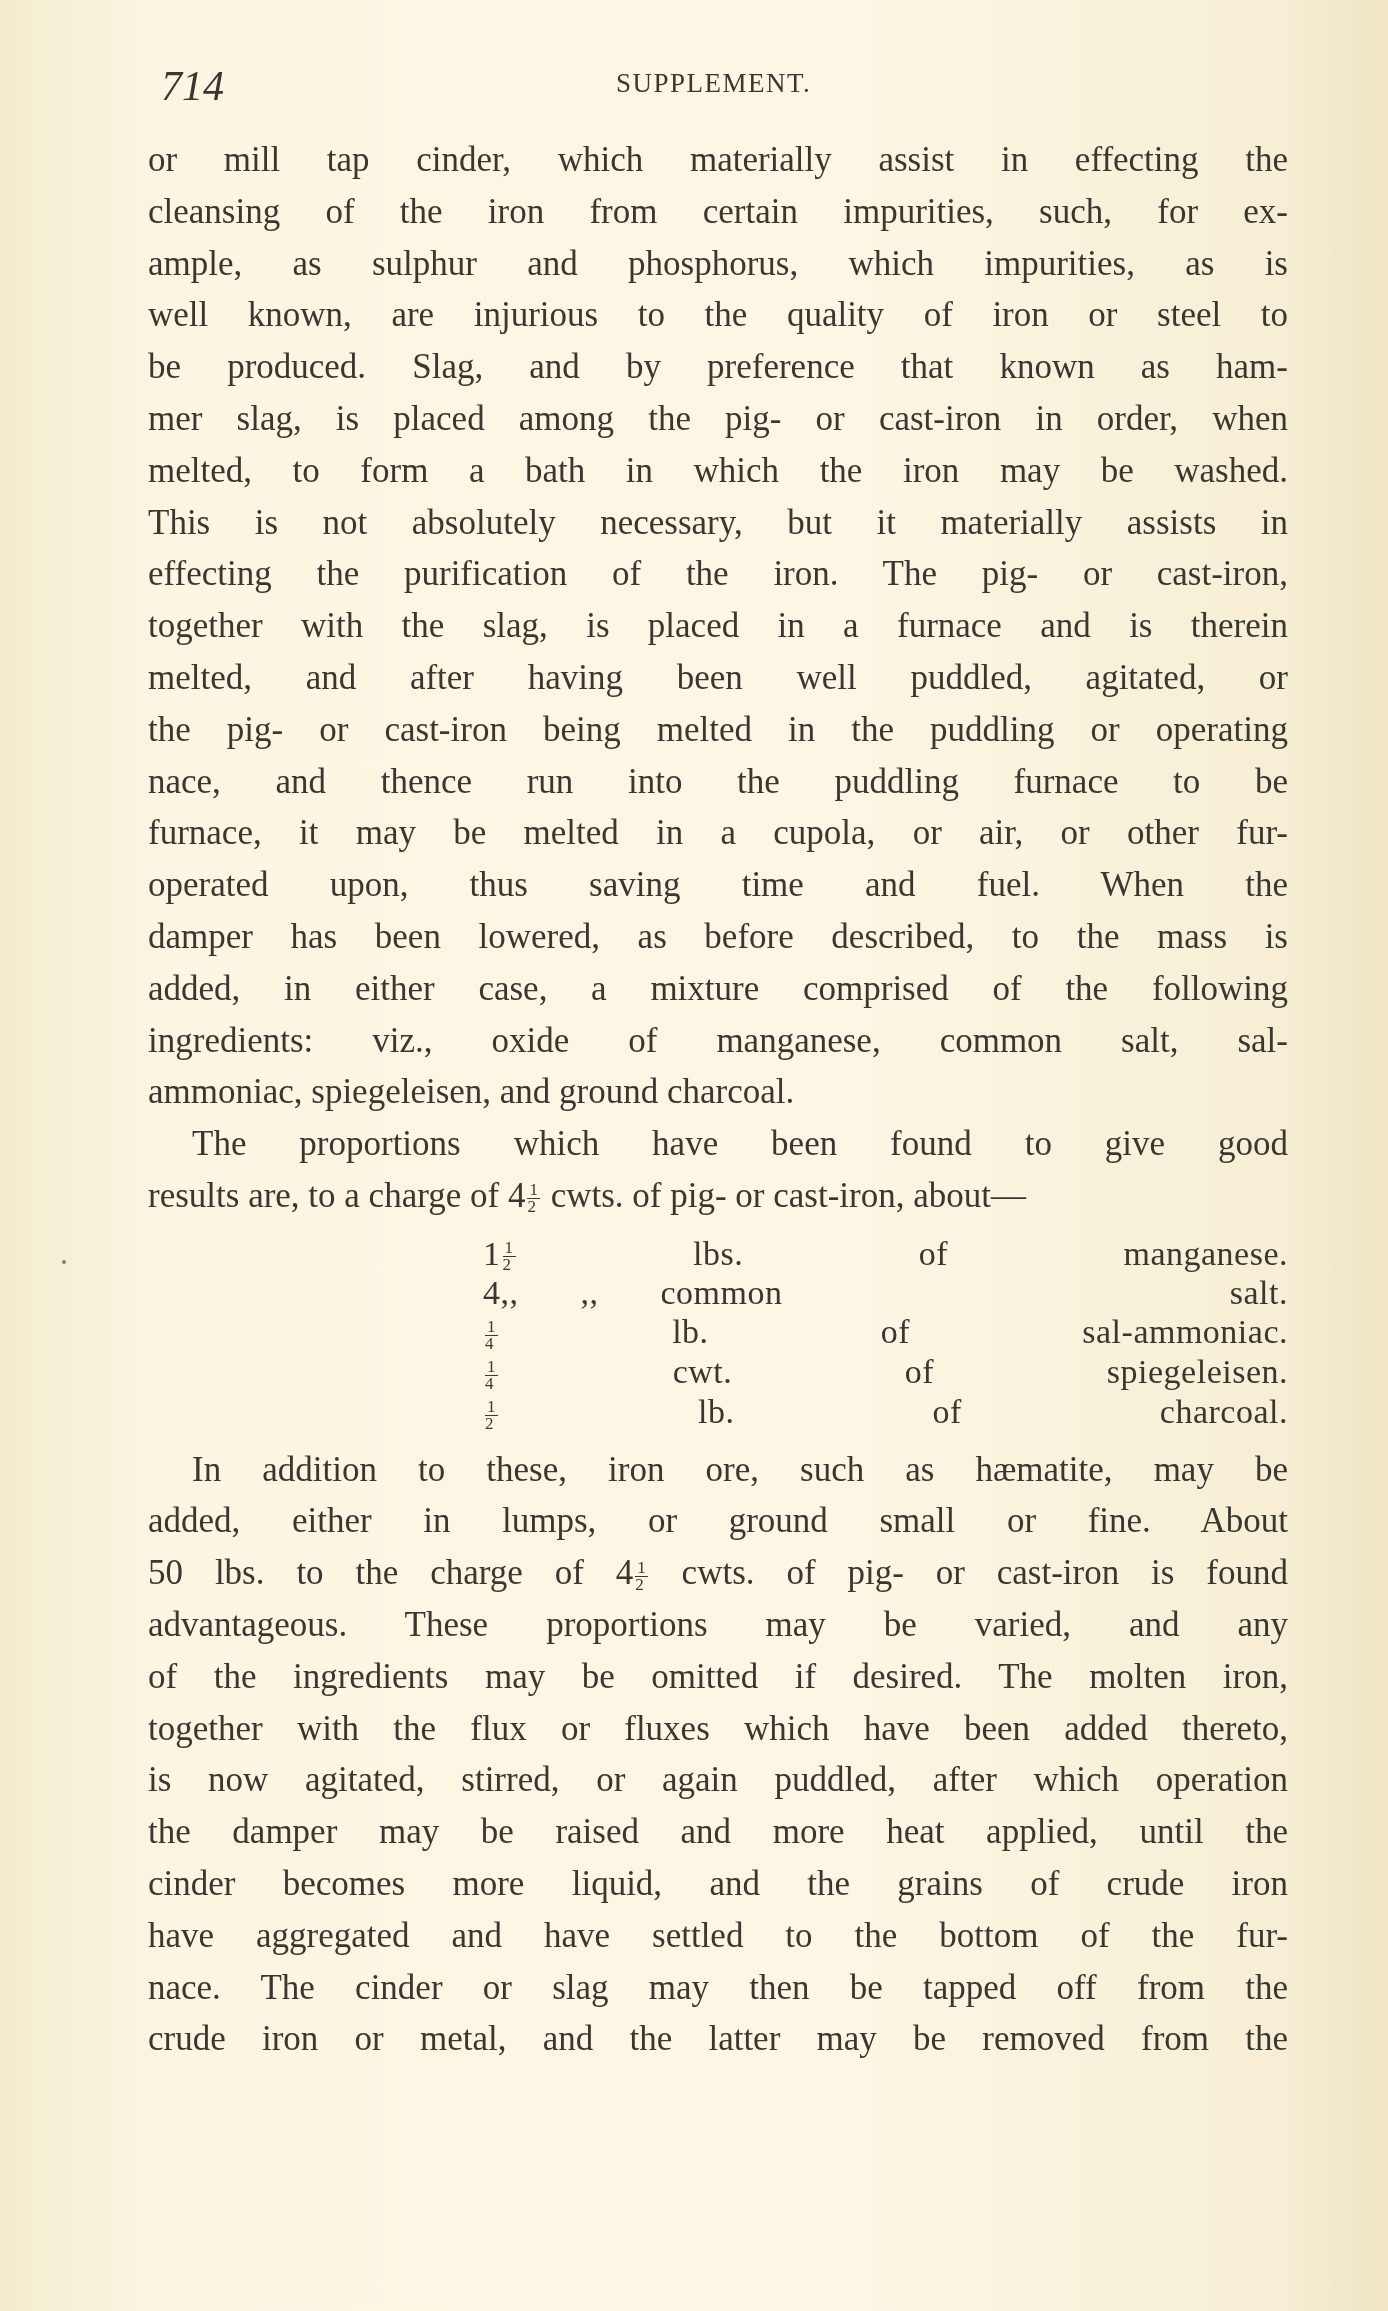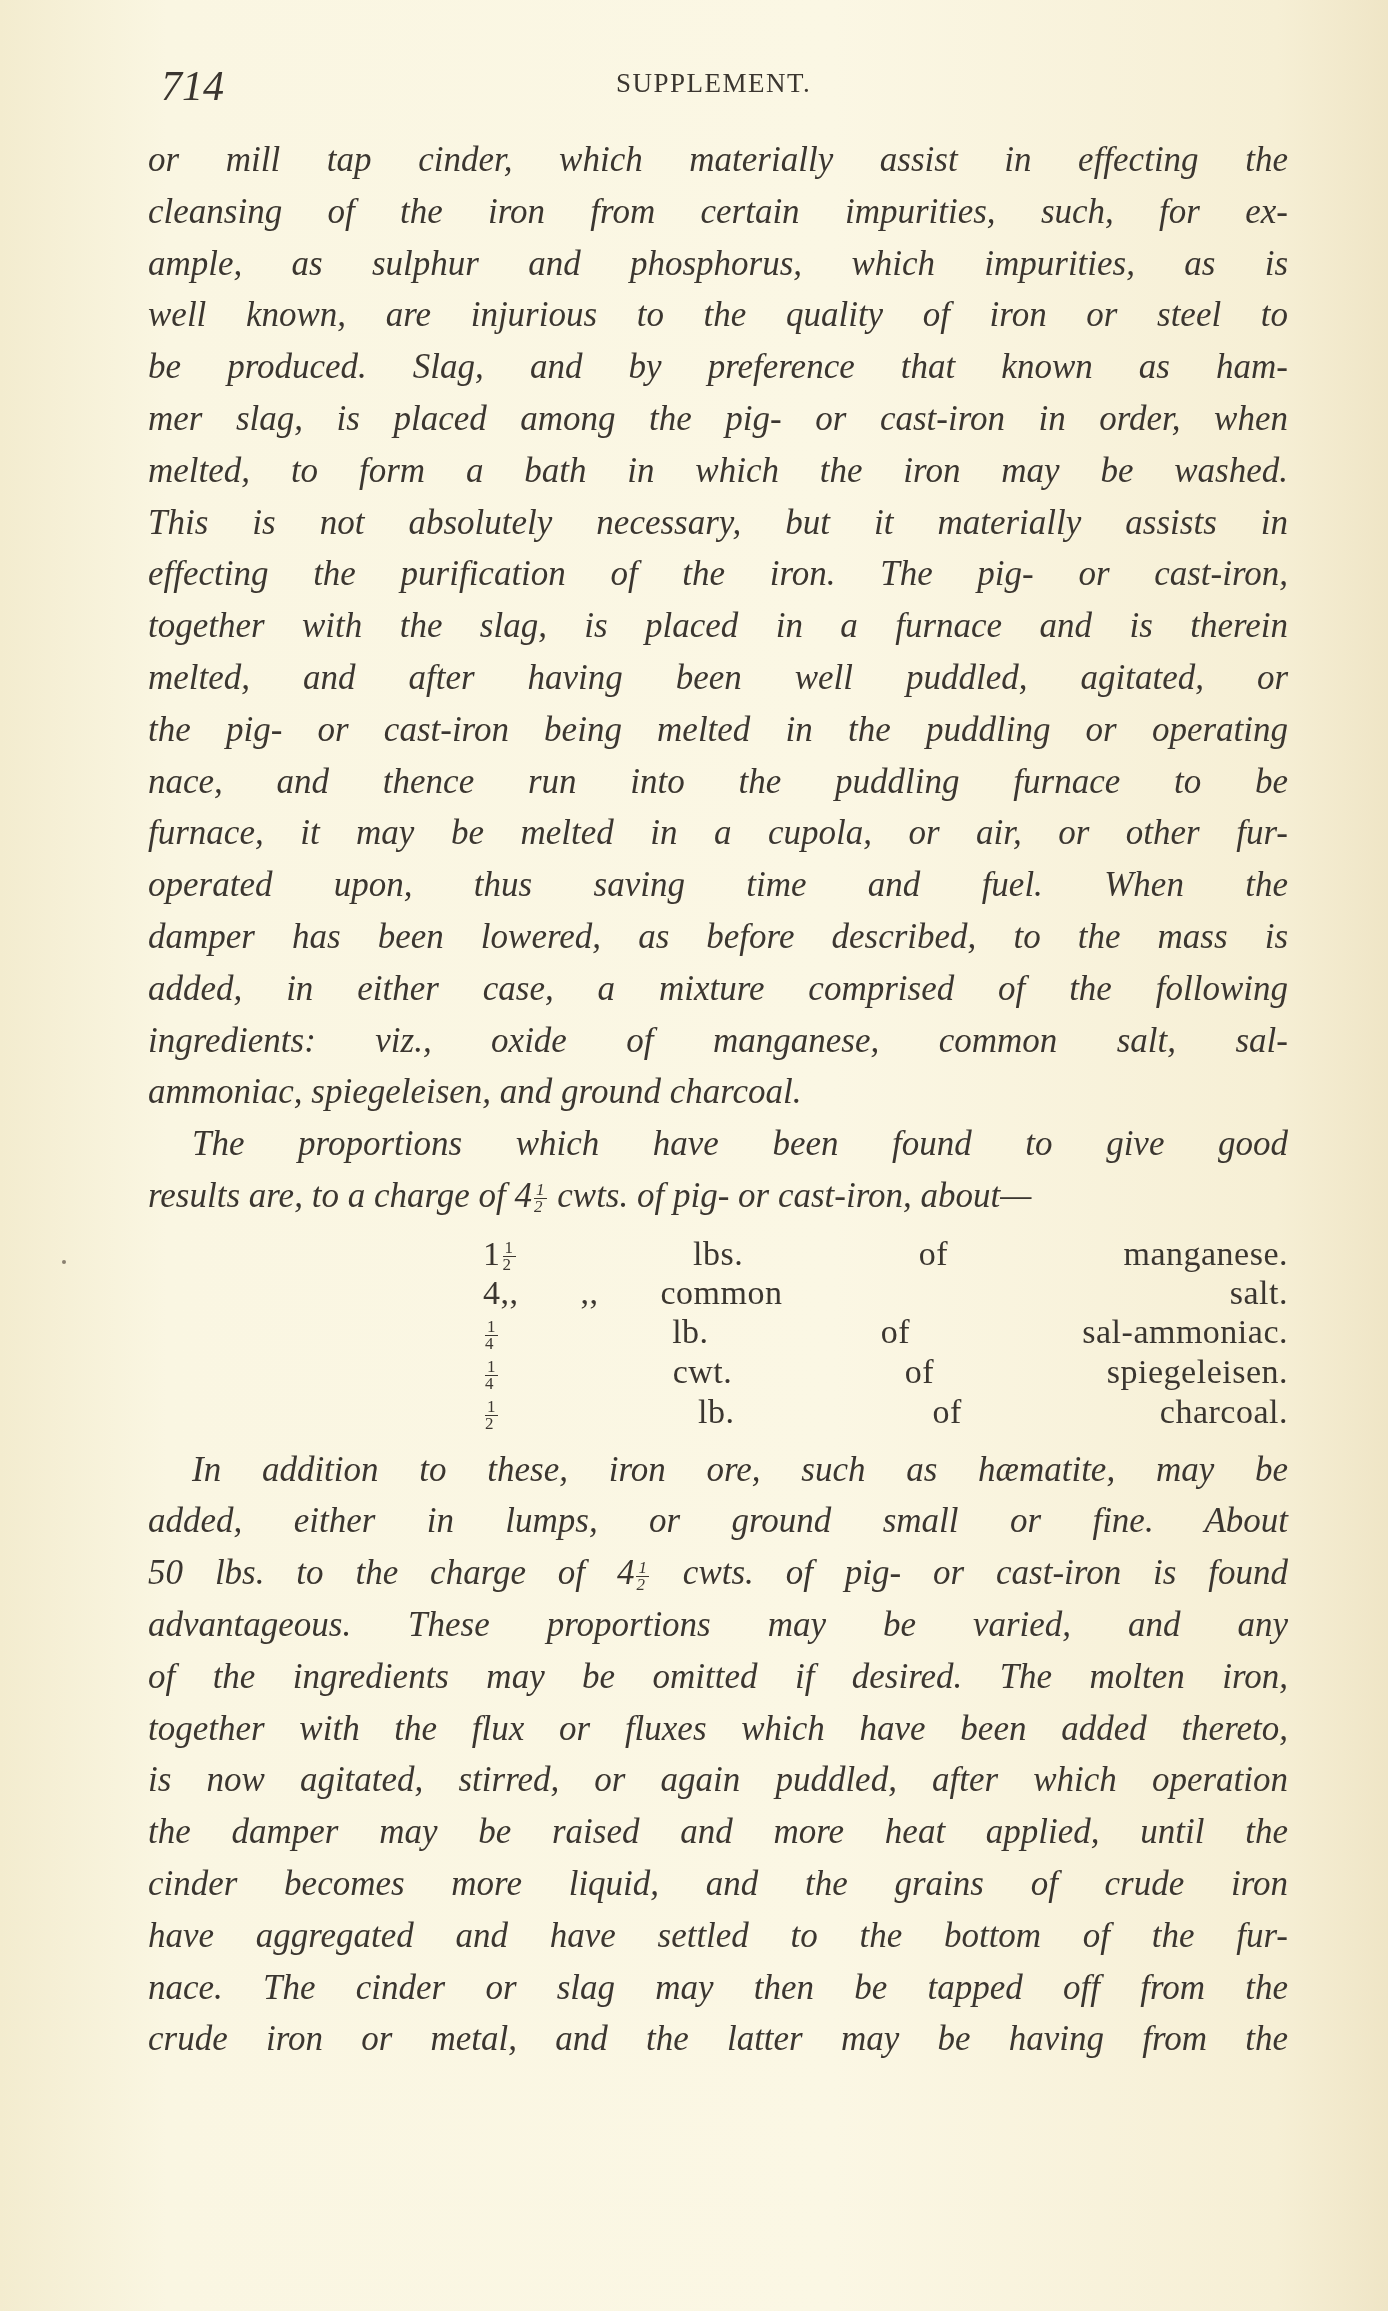--- a/index.html
+++ b/index.html
@@ -50,21 +50,20 @@
       line-height: 51.8px;
       text-align: justify;
       text-align-last: justify;
     }
     .line {
       display: block;
       white-space: nowrap;
       text-align: justify;
       text-align-last: justify;
       width: 1140px;
-      font-style: italic;
     }
     .line.last {
       text-align-last: left;
     }
     .line.indent {
       padding-left: 44px;
       width: 1096px;
     }
     .frac {
       display: inline-block;
@@ -161,17 +160,17 @@
       <span class="line">added, either in lumps, or ground small or fine. About</span>
       <span class="line"><span>50 lbs. to the charge of 4</span><span class="frac"><span class="num">1</span><span class="den">2</span></span><span> cwts. of pig- or cast-iron is found</span></span>
       <span class="line">advantageous. These proportions may be varied, and any</span>
       <span class="line">of the ingredients may be omitted if desired. The molten iron,</span>
       <span class="line">together with the flux or fluxes which have been added thereto,</span>
       <span class="line">is now agitated, stirred, or again puddled, after which operation</span>
       <span class="line">the damper may be raised and more heat applied, until the</span>
       <span class="line">cinder becomes more liquid, and the grains of crude iron</span>
       <span class="line">have aggregated and have settled to the bottom of the fur-</span>
       <span class="line">nace. The cinder or slag may then be tapped off from the</span>
-      <span class="line">crude iron or metal, and the latter may be having from the</span>
+      <span class="line">crude iron or metal, and the latter may be removed from the</span>
     </div>
 
   </div>
 </div>
 
 </body></html>

